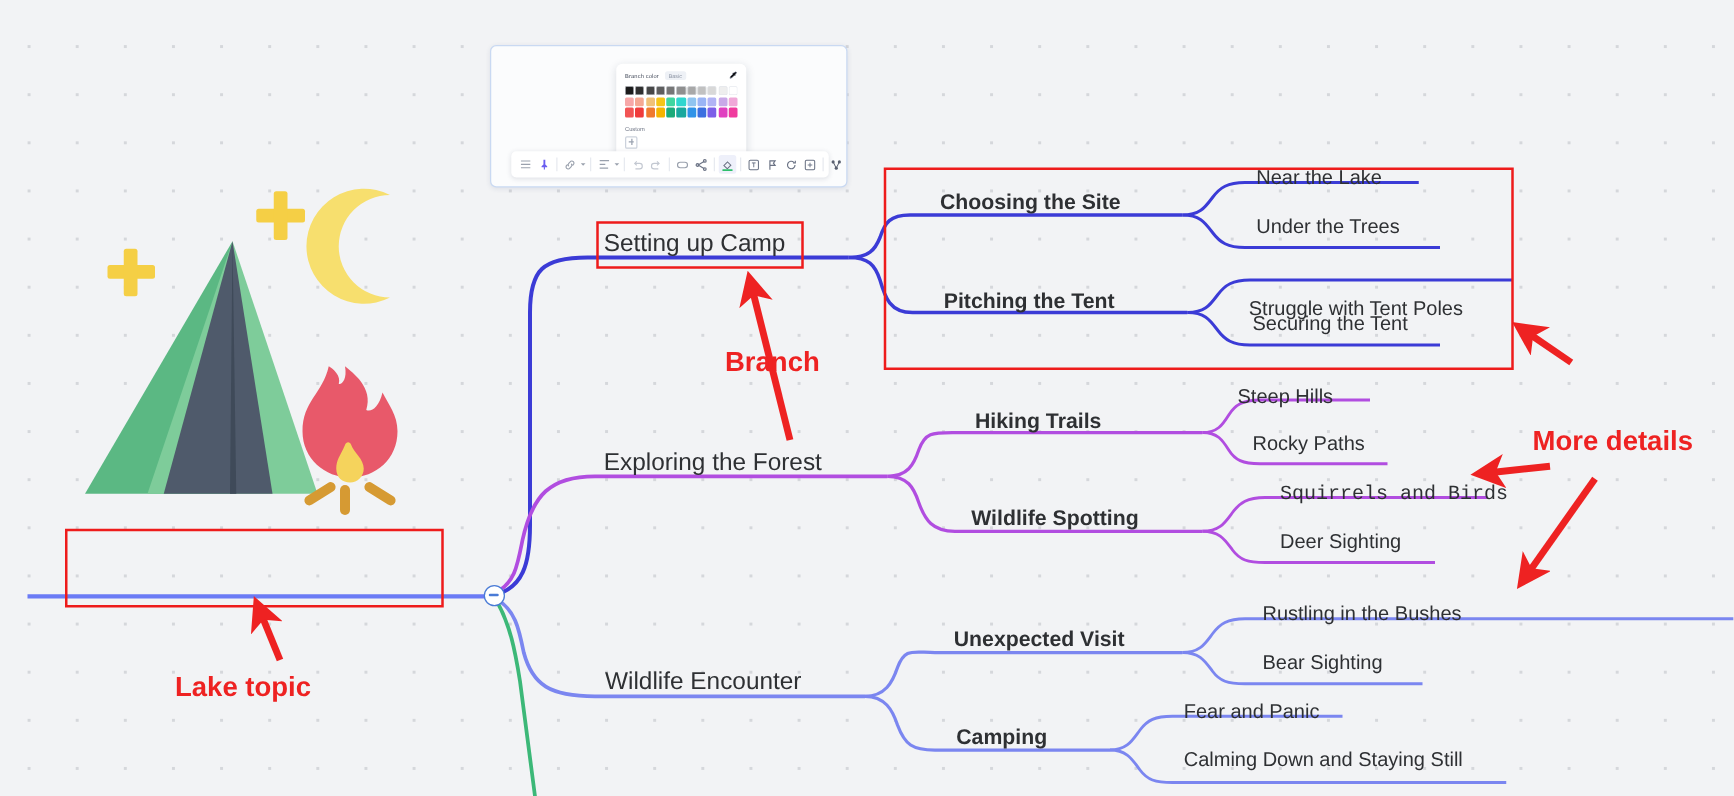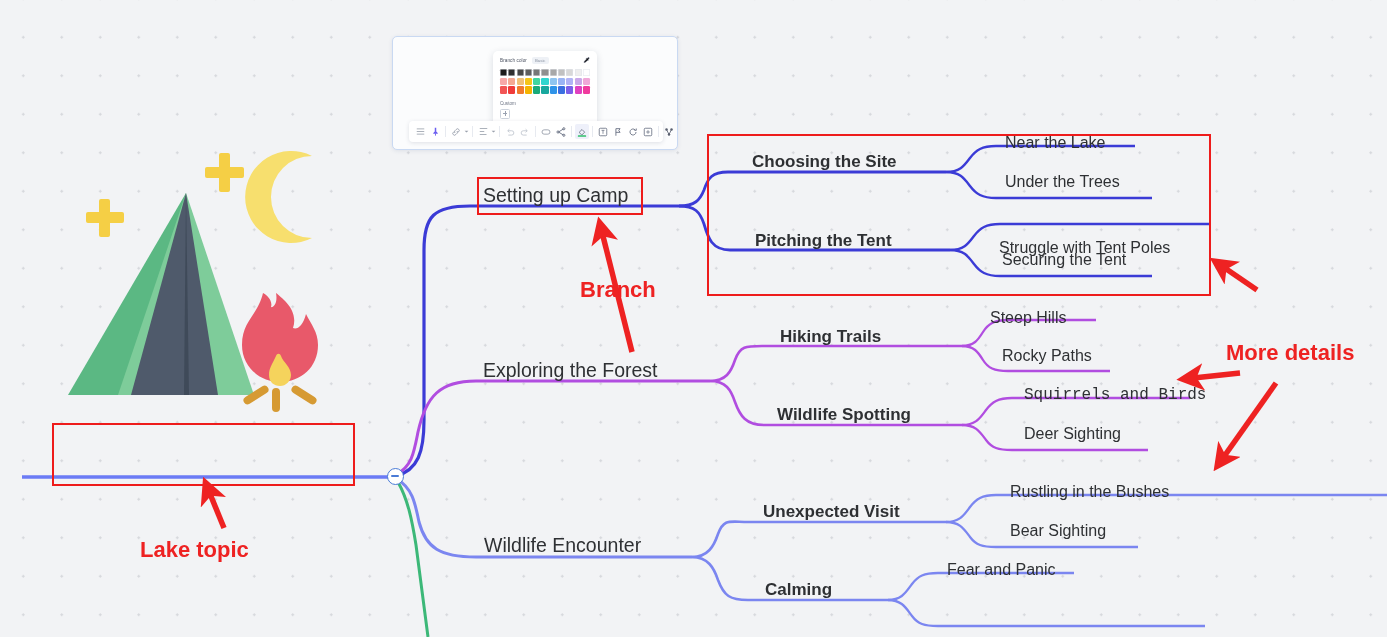--- a/index.html
+++ b/index.html
@@ -281,35 +281,36 @@
 
   <div class="node lvl1" style="left:483px; top:186px;">Setting up Camp</div>
   <div class="node lvl1" style="left:483px; top:361px;">Exploring the Forest</div>
   <div class="node lvl1" style="left:484px; top:536px;">Wildlife Encounter</div>
 
   <div class="node lvl2" style="left:752px; top:153px;">Choosing the Site</div>
   <div class="node lvl2" style="left:755px; top:232px;">Pitching the Tent</div>
   <div class="node lvl2" style="left:780px; top:328px;">Hiking Trails</div>
   <div class="node lvl2" style="left:777px; top:406px;">Wildlife Spotting</div>
   <div class="node lvl2" style="left:763px; top:503px;">Unexpected Visit</div>
-  <div class="node lvl2" style="left:765px; top:581px;">Calming</div>
+  <div class="node lvl2" style="left:765px; top:581px;">Camping</div>
 
   <div class="node lvl3" style="left:1005px; top:135px;">Near the Lake</div>
   <div class="node lvl3" style="left:1005px; top:174px;">Under the Trees</div>
   <div class="node lvl3" style="left:999px; top:213px;margin-top:27px;">Struggle with Tent Poles</div>
   <div class="node lvl3" style="left:1002px; top:252px;">Securing the Tent</div>
 
   <div class="node lvl3" style="left:990px; top:310px;">Steep Hills</div>
   <div class="node lvl3" style="left:990px; top:348px;margin-left:12px;">Rocky Paths</div>
   <div class="node lvl3" style="left:1024px; top:387px;font-family:Liberation Mono, monospace;">Squirrels and Birds</div>
   <div class="node lvl3" style="left:1024px; top:426px;">Deer Sighting</div>
 
   <div class="node lvl3" style="left:1010px; top:484px;">Rustling in the Bushes</div>
   <div class="node lvl3" style="left:1010px; top:523px;">Bear Sighting</div>
   <div class="node lvl3" style="left:947px; top:562px;">Fear and Panic</div>
+  <div class="node lvl3" style="left:947px; top:601px;">Calming Down and Staying Still</div>
 
   <div class="anno-box" style="left:52px; top:423px; width:303px; height:63px;"></div>
   <div class="anno-box" style="left:477px; top:177px; width:166px; height:38px;"></div>
   <div class="anno-box" style="left:707px; top:134px; width:504px; height:162px;"></div>
 
   <svg id="annotations" viewBox="0 0 1387 637">
     <defs>
       <marker id="rarrow" markerWidth="5" markerHeight="5" refX="3.6" refY="2.5" orient="auto" markerUnits="strokeWidth">
         <path d="M0,0 L5,2.5 L0,5 L1.3,2.5 z" fill="#ee2222"></path>
       </marker>

